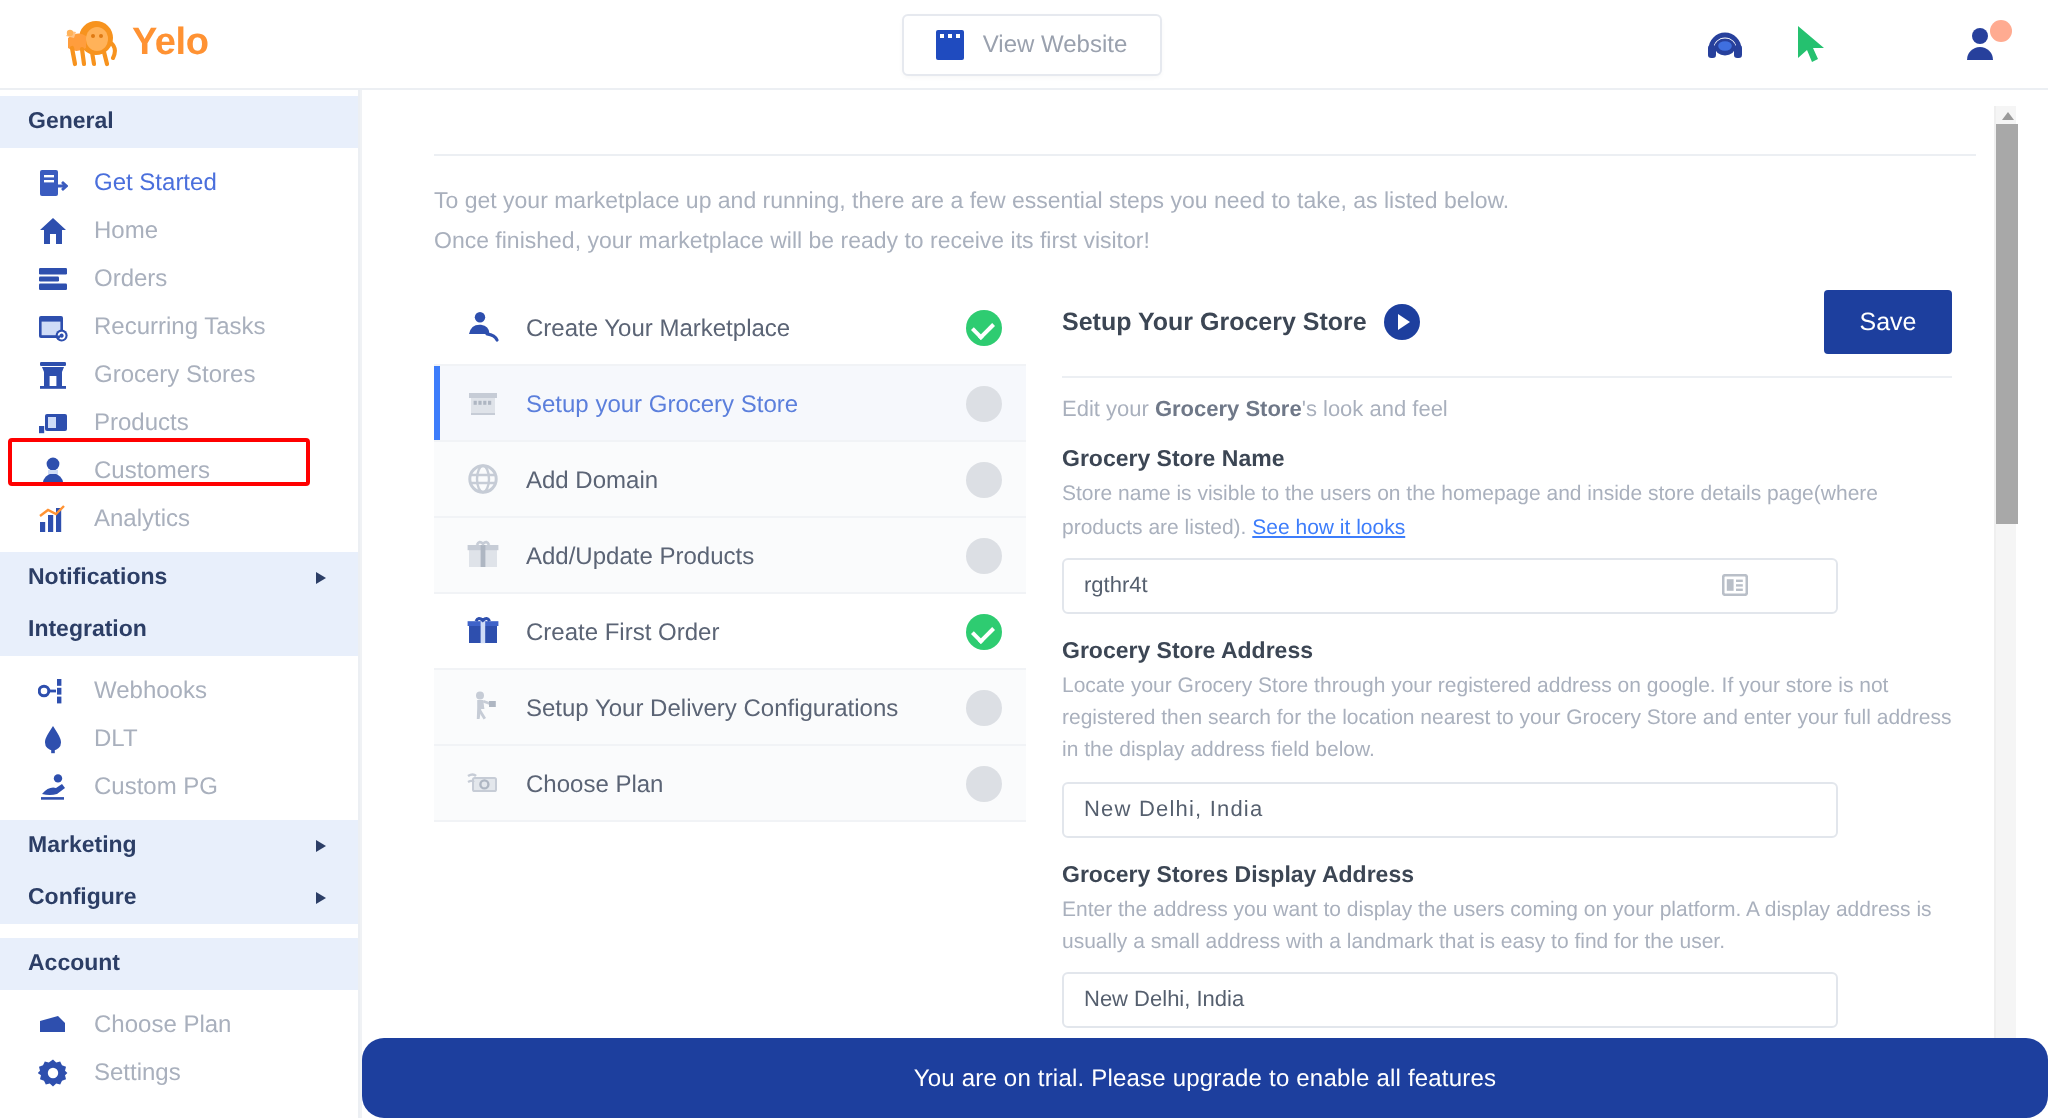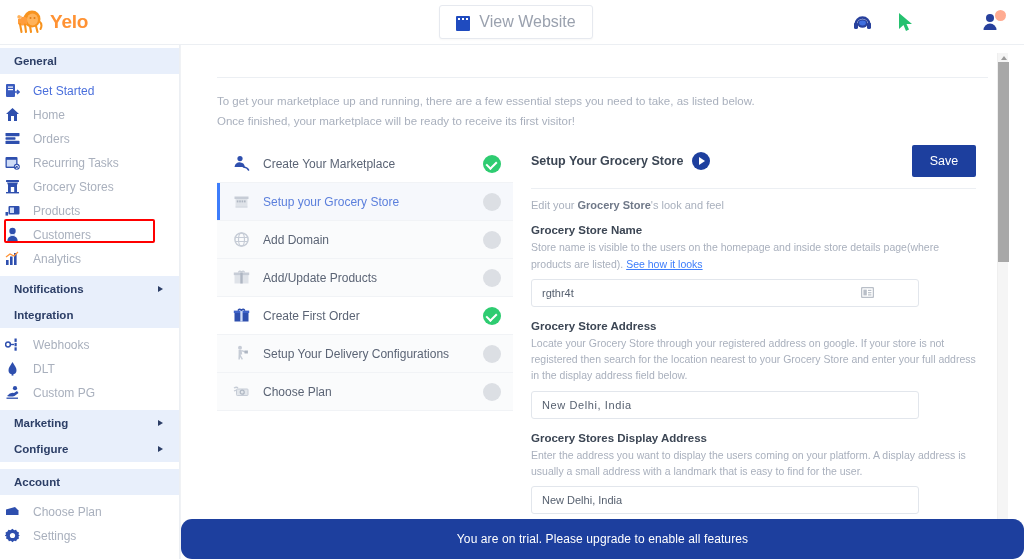--- a/index.html
+++ b/index.html
@@ -15,32 +15,32 @@
   .app { position: relative; width: 1024px; height: 559px; display: flex; flex-direction: column; }
 
   
   .topbar {
     height: 45px; min-height: 45px; width: 100%;
     background: #ffffff;
     border-bottom: 1px solid #eceff3;
     display: flex; align-items: center;
     position: relative; z-index: 30;
   }
-  .brand { width: 180px; min-width: 180px; display: flex; align-items: center; padding-left: 12px; gap: 6px; }
+  .brand { width: 180px; min-width: 180px; display: flex; align-items: center; padding-left: 28px; gap: 6px; }
   .lion { width: 32px; height: 26px; position: relative; }
   .lion svg { display:block; }
   .brand-name { font-size: 19px; font-weight: bold; color: #ff9233; letter-spacing: -0.2px; }
 
   .topbar-center { flex: 1; display: flex; align-items: center; justify-content: center; }
   .view-website-btn {
-    display: flex; align-items: flex-end; gap: 9px;
+    display: flex; align-items: flex-start; gap: 9px;
     border: 1px solid #e6e9ef; background: #fff;
     border-radius: 3px; padding: 7px 16px;
     cursor: pointer;
-    font-size: 16px; color: #9aa1ae;
+    font-size: 12px; color: #9aa1ae;
     box-shadow: 0 1px 2px rgba(0,0,0,0.03);
   }
   .vw-icon { width: 14px; height: 15px; background: #1f4bbf; border-radius: 1px; position: relative; flex: 0 0 auto; }
   .vw-icon:before { content:""; position:absolute; top:2px; left:2px; right:2px; height:2px;
      background: repeating-linear-gradient(to right,#fff 0 2px, #1f4bbf 2px 4px); }
 
   .topbar-right { display: flex; align-items: center; gap: 22px; padding-right: 22px; }
   .ticon { width: 21px; height: 21px; cursor: pointer; position: relative; display:flex; align-items:center; justify-content:center;}
   .grid-icon { display: grid; grid-template-columns: repeat(3, 4px); grid-template-rows: repeat(3, 4px); gap: 2px; }
   .grid-icon i { background: #27409c; display: block; border-radius: 0.5px; }
@@ -57,22 +57,22 @@
     overflow: hidden; position: relative;
     padding-top: 3px;
   }
   .sec-head {
     background: #e8effb; color: #2c3e66;
     font-size: 11.5px; font-weight: bold;
     padding: 7px 14px; display: flex; align-items: center; justify-content: space-between;
   }
   .sec-head .caret { width: 0; height: 0; border-left: 5px solid #2c3e66; border-top: 3.5px solid transparent; border-bottom: 3.5px solid transparent; margin-right:2px; }
   .nav-item {
-    display: flex; align-items: flex-end; gap: 12px;
-    padding: 5px 4px; height: 24px;
+    display: flex; align-items: flex-start; gap: 12px;
+    padding: 5px 18px; height: 24px;
     font-size: 12px; color: #a9b0bd; cursor: pointer;
     position: relative;
   }
   .nav-item.active { color: #4a6fdc; }
   .nav-ico { width: 17px; min-width:17px; display: flex; align-items: center; justify-content: center; }
   .nav-ico svg { display:block; }
   .sidebar-pad { height: 7px; }
   .nav-group { padding: 5px 0 5px 0; }
 
   .highlight-box {

